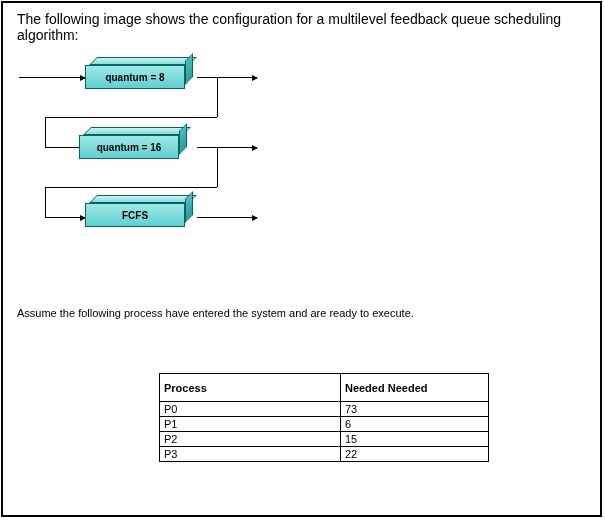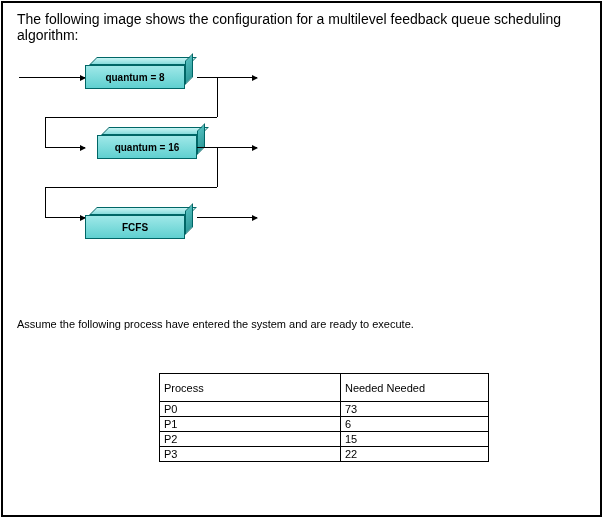--- a/index.html
+++ b/index.html
@@ -87,40 +87,40 @@
     border-bottom: 3px solid transparent;
   }
   .arrow-v {
     position: absolute;
     width: 0;
     border-left: 1px solid #000;
   }
   .assume {
     position: absolute;
     left: 14px;
-    top: 315px;
+    top: 304px;
     font-size: 11px;
   }
   table.proc {
     position: absolute;
     left: 156px;
     top: 370px;
     border-collapse: collapse;
     width: 330px;
     font-size: 11px;
   }
   table.proc th, table.proc td {
     border: 1px solid #000;
     padding: 1px 4px;
     text-align: left;
     vertical-align: top;
     height: 14px;
   }
   table.proc th {
-    font-weight: normal;
+    font-weight: bold;
     height: 28px;
     vertical-align: middle;
   }
   table.proc th:first-child { width: 55%; }
 </style>
 </head>
 <body>
 
 <div class="page">
 
@@ -136,34 +136,34 @@
           <span>quantum = 8</span>
         </div>
     </div>
     <div class="arrow-h right" style="left:178px;top:26px;width:60px;"></div>
 
     <div class="arrow-v" style="left:198px;top:26px;height:40px;"></div>
     <div class="arrow-h" style="left:26px;top:66px;width:172px;"></div>
     <div class="arrow-v" style="left:26px;top:66px;height:30px;"></div>
     <div class="arrow-h right" style="left:26px;top:96px;width:40px;"></div>
 
-    <div class="box3d" style="left:78px;top:76px;">
+    <div class="box3d" style="left:60px;top:76px;">
       <div class="top"></div>
       <div class="side"></div>
       <div class="front">
           <span>quantum = 16</span>
         </div>
     </div>
     <div class="arrow-h right" style="left:178px;top:96px;width:60px;"></div>
     <div class="arrow-v" style="left:198px;top:96px;height:40px;"></div>
     <div class="arrow-h" style="left:26px;top:136px;width:172px;"></div>
     <div class="arrow-v" style="left:26px;top:136px;height:30px;"></div>
     <div class="arrow-h right" style="left:26px;top:166px;width:40px;"></div>
 
-    <div class="box3d" style="left:66px;top:156px;padding-left:32px;">
+    <div class="box3d" style="left:66px;top:144px;padding-left:32px;">
       <div class="top"></div>
       <div class="side"></div>
       <div class="front">
           <span>FCFS</span>
         </div>
     </div>
     <div class="arrow-h right" style="left:178px;top:166px;width:60px;"></div>
 
   </div>
 

